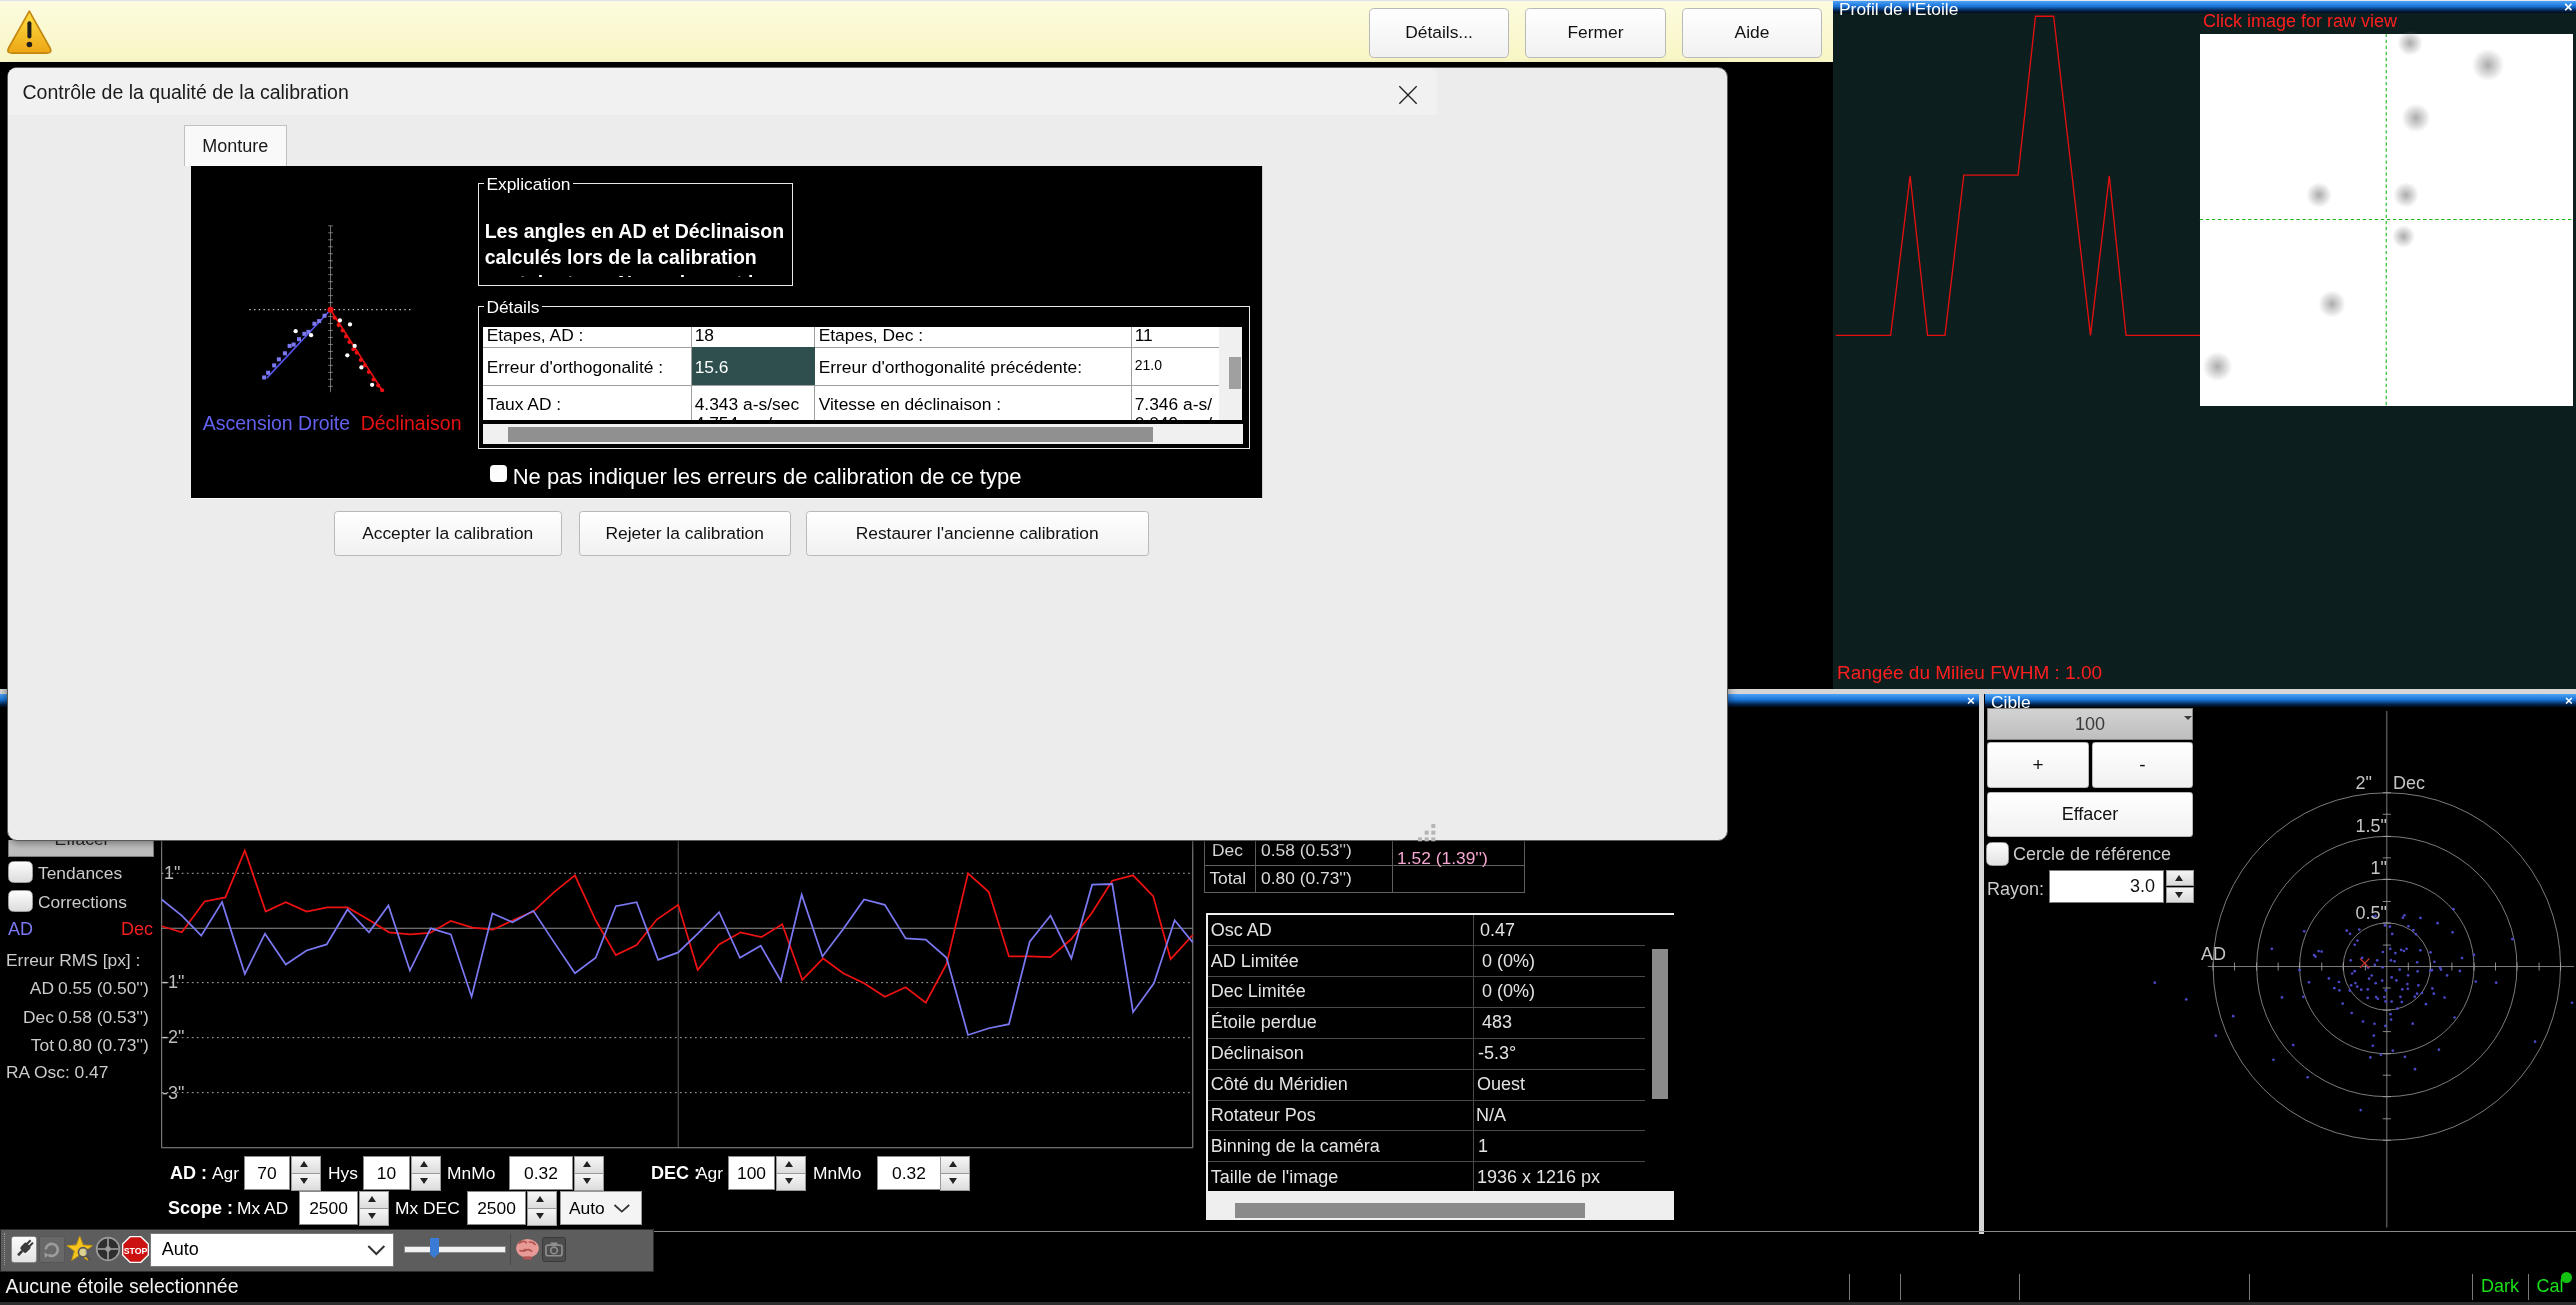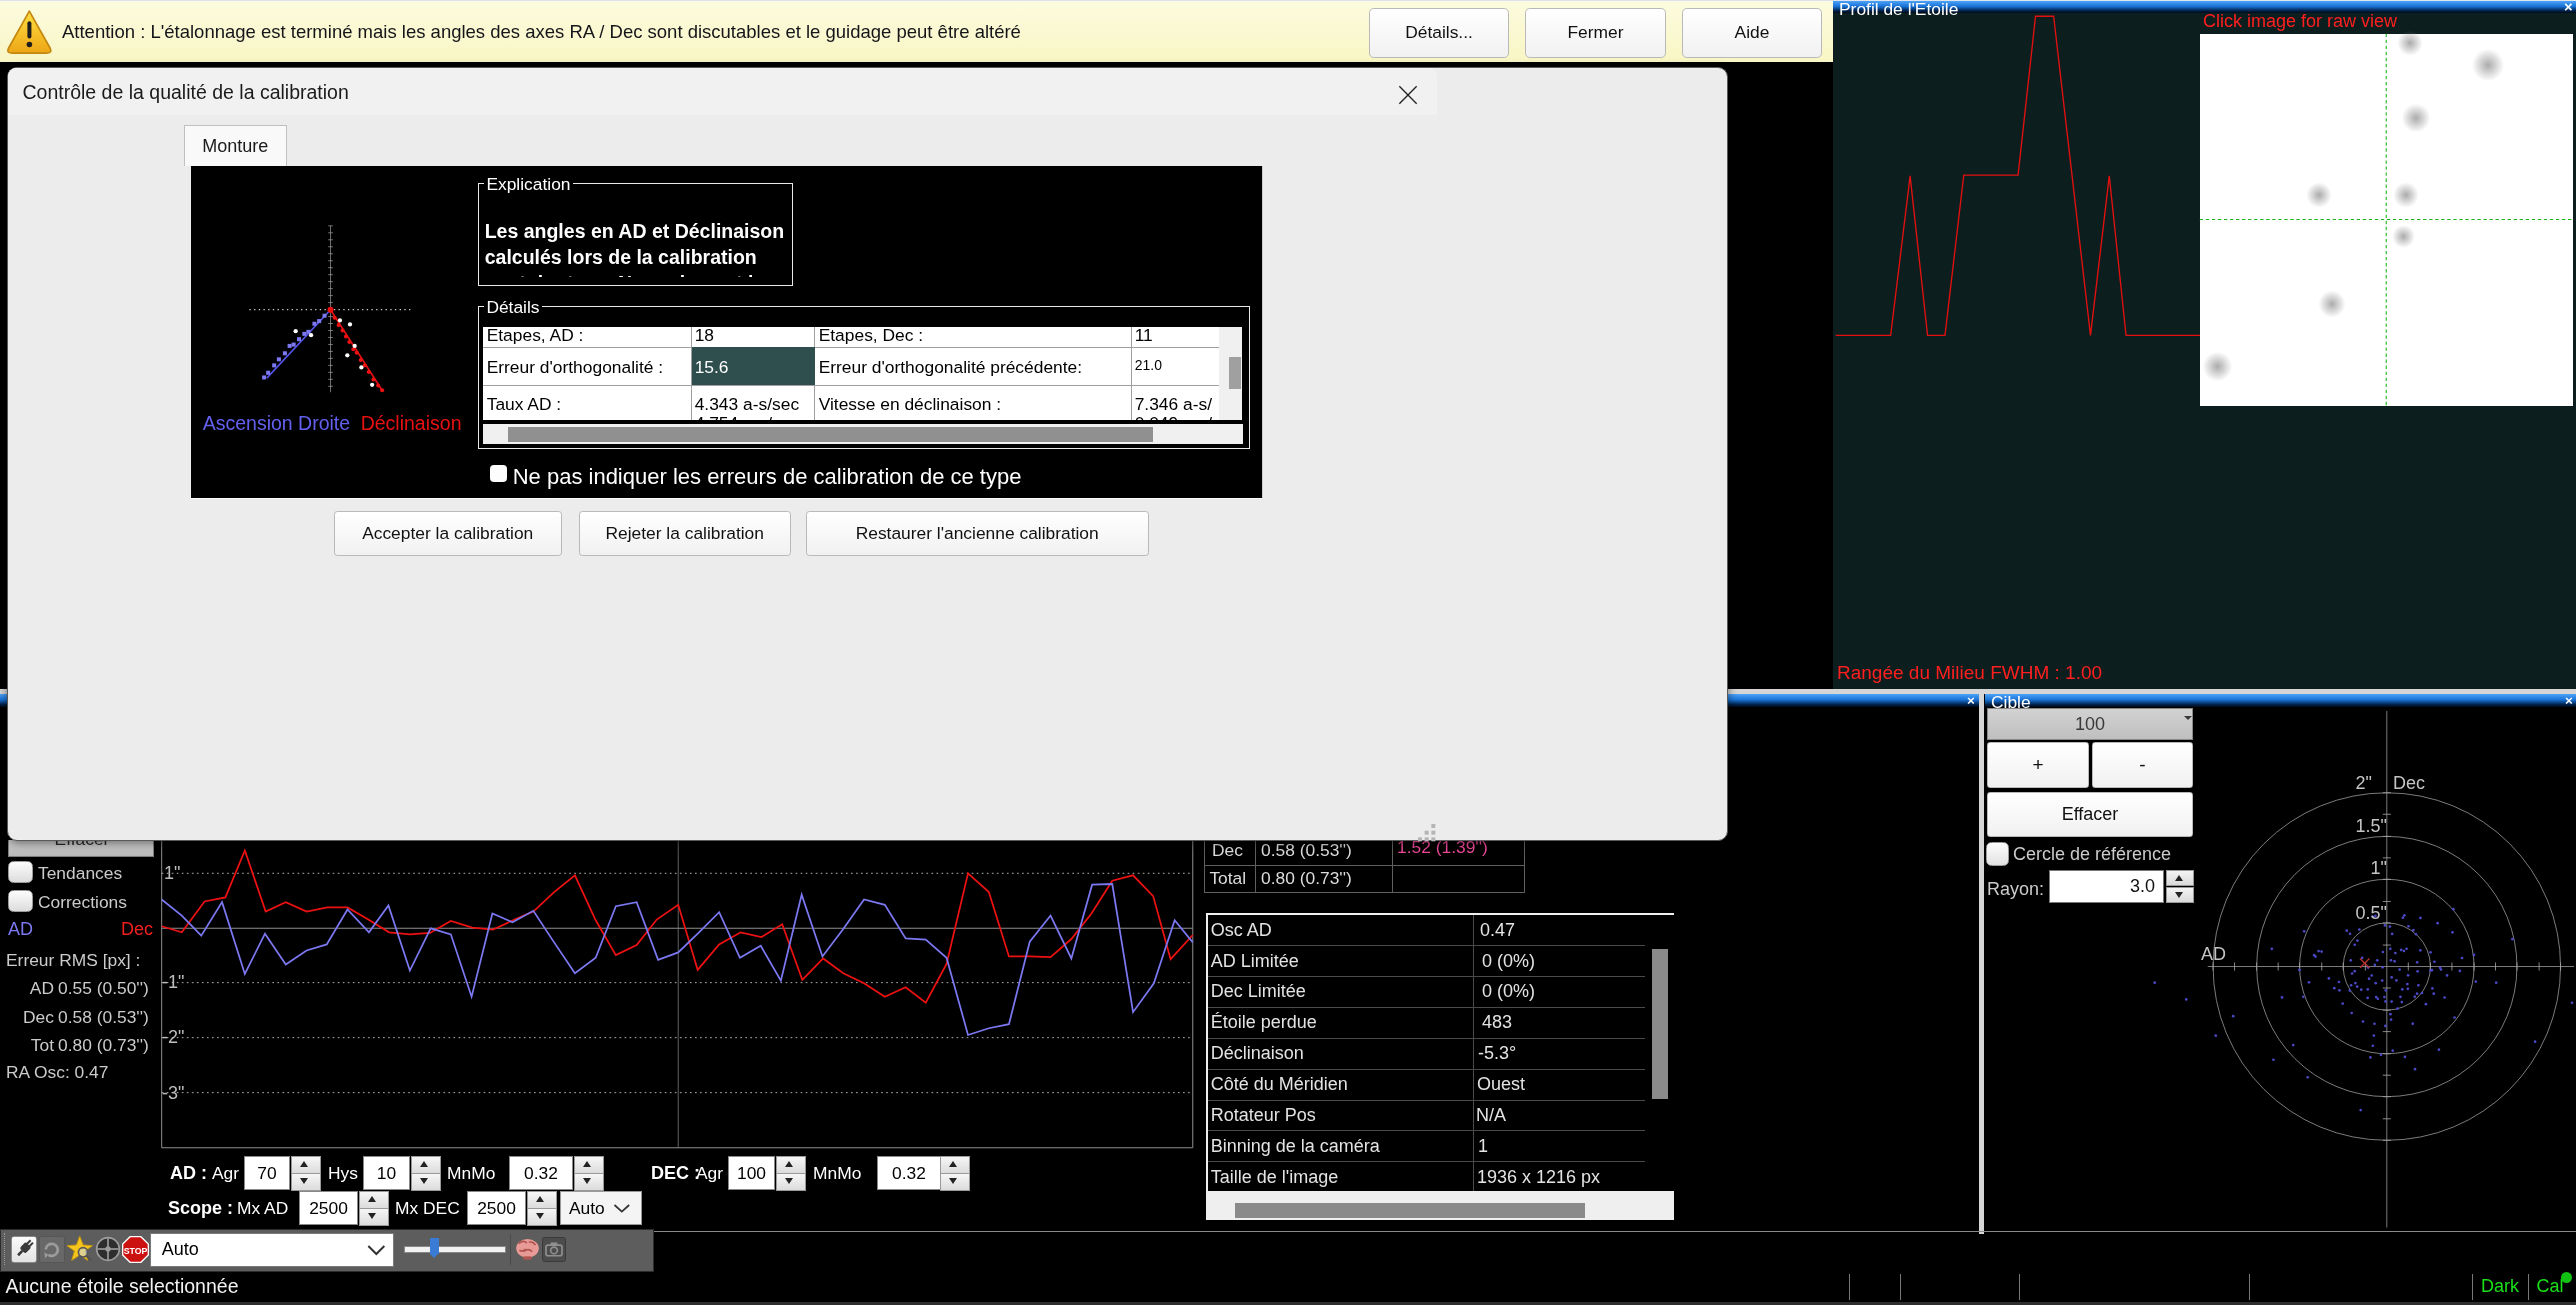--- a/index.html
+++ b/index.html
@@ -21,21 +21,20 @@
     <defs>
         <linearGradient id="tg" x1="0" y1="0" x2="0" y2="1">
       <stop offset="0" stop-color="#ffdf43"></stop>
           <stop offset="1" stop-color="#eda615"></stop>
         </linearGradient>
       </defs>
     <path d="M36.5 6 L68 62 Q71 69 62 69 L11 69 Q2 69 5 62 Z" fill="url(#tg)" stroke="#c3870f" stroke-width="2.5" stroke-linejoin="round"></path>
     <rect x="33.6" y="21" width="6" height="26" rx="3" fill="#1d1d1d"></rect>
     <circle cx="36.6" cy="56" r="4.2" fill="#1d1d1d"></circle>
   </svg>
-  <div class="abs" style="left:62px;top:0;height:61px;display:flex;align-items:center;font-size:18.5px;color:#15151a">Attention&nbsp;: L'étalonnage est terminé mais les angles des axes RA / Dec sont discutables et le guidage peut être altéré</div>
   <div class="btn" style="left:1369px;top:6.7px;width:140px;height:50px;font-size:17.4px">Détails...</div>
   <div class="btn" style="left:1525px;top:6.7px;width:141px;height:50px;font-size:17.4px">Fermer</div>
   <div class="btn" style="left:1682px;top:6.7px;width:140px;height:50px;font-size:17.4px">Aide</div>
 </div>
 
 <div class="abs" style="left:1833px;top:0;width:743px;height:689px;background:#0c1e1e">
   <div class="abs" style="left:0;top:0;width:743px;height:1.3px;background:#dfe5ee"></div>
   <div class="abs" style="left:0;top:1.3px;width:743px;height:12px;background:linear-gradient(#4da3f8 0%,#1973d6 45%,#02234d 80%,#000a18 100%)"></div>
   <div class="abs" style="left:6px;top:-1.3px;font-size:17.4px;color:#fff">Profil de l'Etoile</div>
   <div class="abs" style="left:731px;top:-0.7px;font-size:14.8px;color:#fff;font-weight:bold">×</div>
@@ -118,21 +117,21 @@
     <div class="abs" style="left:0;top:32px;width:321px;height:0.7px;background:#5f5f5f"></div>
     <div class="abs" style="left:0;top:64px;width:321px;height:0.7px;background:#5f5f5f"></div>
     <div class="abs" style="left:0;top:92px;width:321px;height:0.7px;background:#5f5f5f"></div>
     <div class="abs" style="left:122px;top:5.4px;font-size:17.4px;color:#dcdcdc">Erreur RMS [px]</div>
     <div class="abs" style="left:195px;top:5.4px;font-size:17.4px;color:#dcdcdc">Pic</div>
     <div class="abs" style="left:8px;top:37px;font-size:17.4px;color:#dcdcdc">AD</div>
     <div class="abs" style="left:57px;top:37px;font-size:17.4px;color:#dcdcdc">0.55 (0.50'')</div>
     <div class="abs" style="left:193px;top:37px;font-size:17.4px;color:#dcdcdc">1.40 (1.28'')</div>
     <div class="abs" style="left:8px;top:67px;font-size:17.4px;color:#dcdcdc">Dec</div>
     <div class="abs" style="left:57px;top:67px;font-size:17.4px;color:#dcdcdc">0.58 (0.53'')</div>
-    <div class="abs" style="left:193px;top:64px;font-size:17.4px;color:#ec4899">1.52 (1.39'')</div>
+    <div class="abs" style="left:193px;top:75px;font-size:17.4px;color:#f9a8d4">1.52 (1.39'')</div>
     <div class="abs" style="left:5.4px;top:95px;font-size:17.4px;color:#dcdcdc">Total</div>
     <div class="abs" style="left:57px;top:95px;font-size:17.4px;color:#dcdcdc">0.80 (0.73'')</div>
   </div>
 
   <div class="abs" style="left:1206px;top:219px;width:468px;height:307px;background:#efefef">
     <div class="abs" style="left:2px;top:2px;width:508px;height:276px;background:#000">
       <div class="abs" style="left:265px;top:0;width:0.7px;height:276px;background:#4a4a4a"></div>
       <div class="abs" style="left:2.7px;top:4.7px;font-size:18px;color:#e3e3e3">Osc AD</div>
       <div class="abs" style="left:272px;top:4.7px;font-size:18px;color:#e3e3e3">0.47</div>
       <div class="abs" style="left:0;top:30px;width:437px;height:0.7px;background:#4a4a4a"></div>

